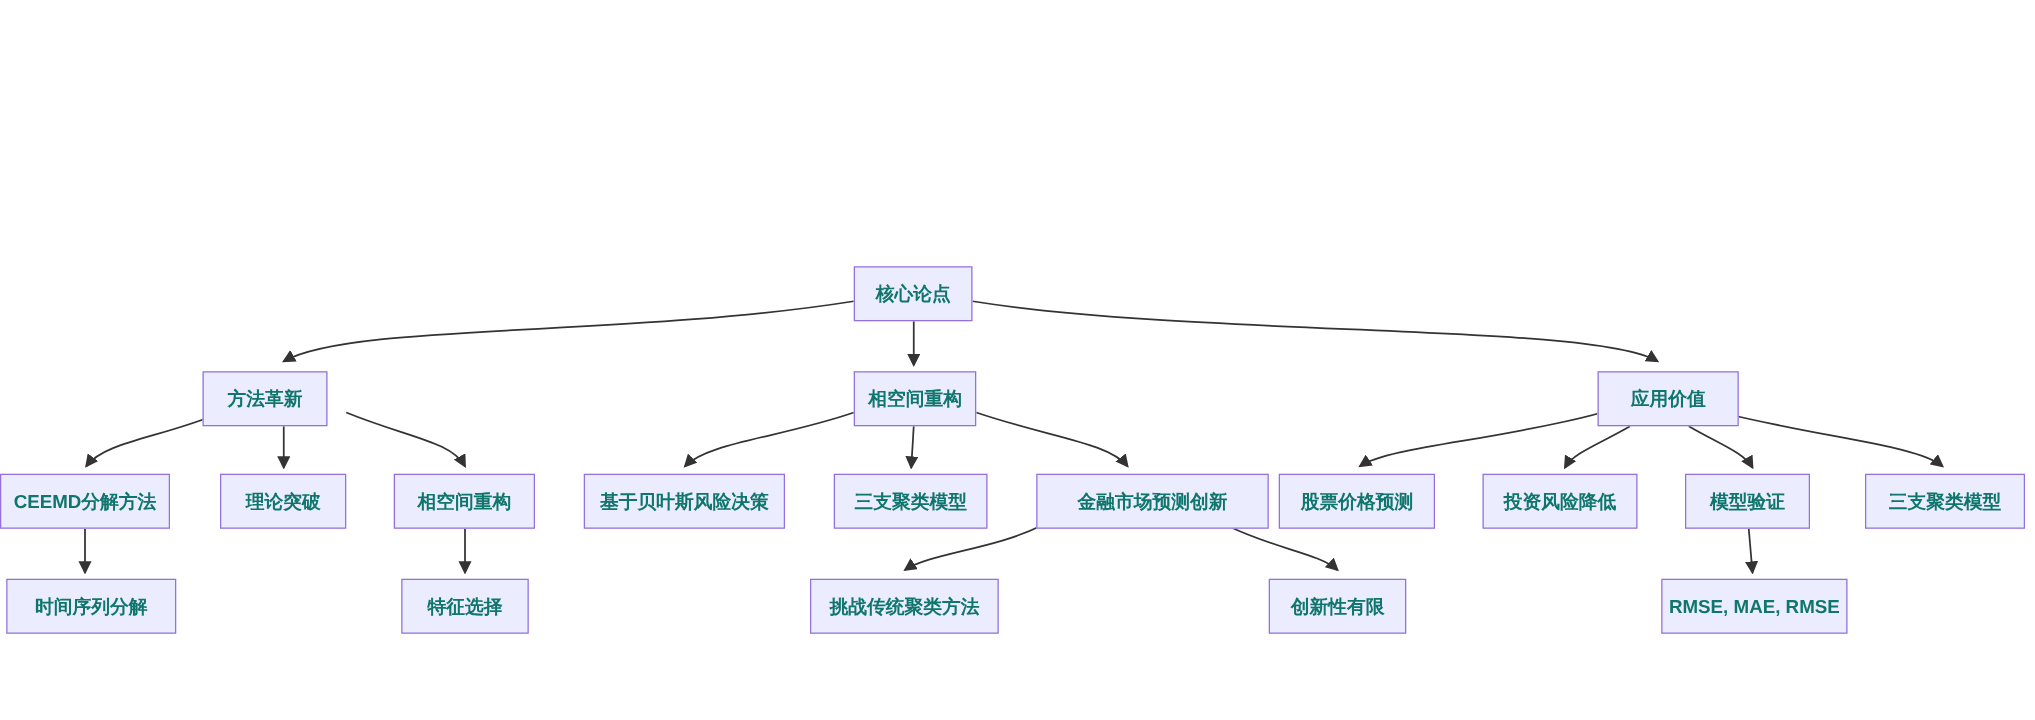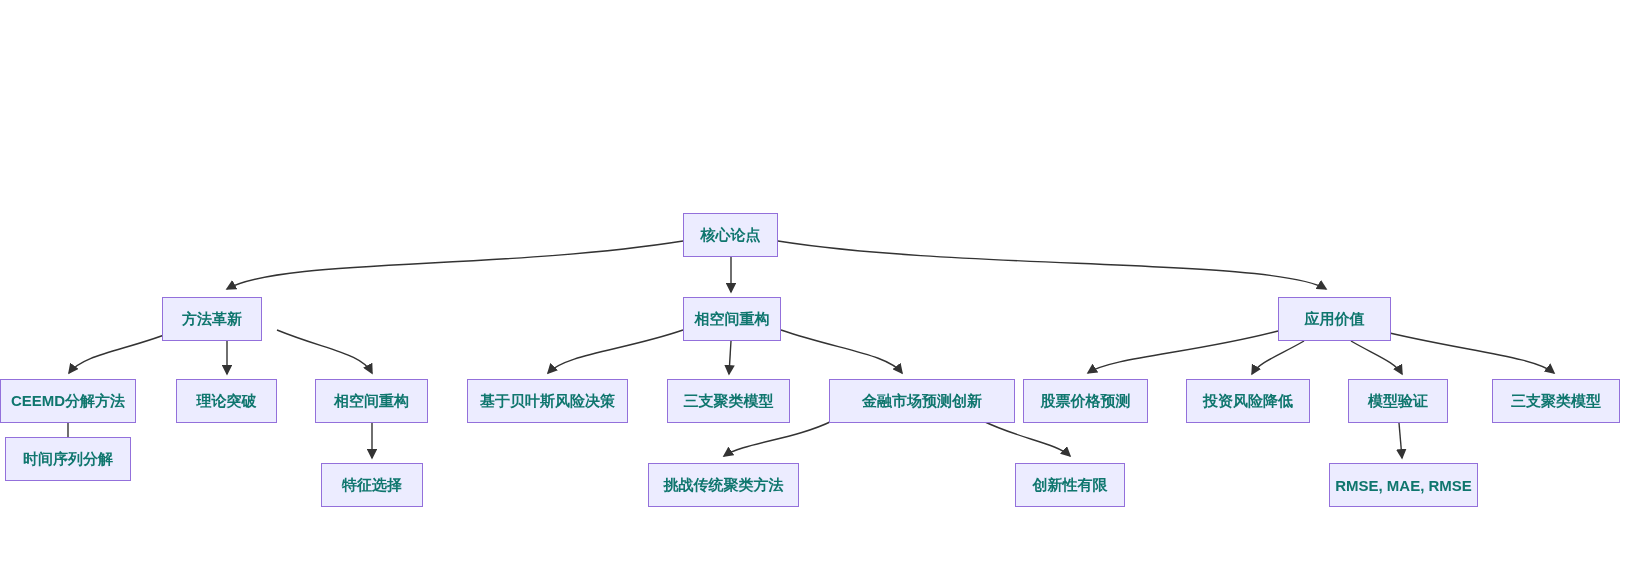--- a/index.html
+++ b/index.html
@@ -82,19 +82,19 @@
   <div class="node" style="left:176px;top:379px;width:101px;height:44px">理论突破</div>
   <div class="node" style="left:315px;top:379px;width:113px;height:44px">相空间重构</div>
   <div class="node" style="left:467px;top:379px;width:161px;height:44px">基于贝叶斯风险决策</div>
   <div class="node" style="left:667px;top:379px;width:123px;height:44px">三支聚类模型</div>
   <div class="node" style="left:829px;top:379px;width:186px;height:44px">金融市场预测创新</div>
   <div class="node" style="left:1023px;top:379px;width:125px;height:44px">股票价格预测</div>
   <div class="node" style="left:1186px;top:379px;width:124px;height:44px">投资风险降低</div>
   <div class="node" style="left:1348px;top:379px;width:100px;height:44px">模型验证</div>
   <div class="node" style="left:1492px;top:379px;width:128px;height:44px">三支聚类模型</div>
 
-  <div class="node" style="left:5px;top:437px;width:126px;height:44px">时间序列分解</div>
+  <div class="node" style="left:5px;top:463px;width:136px;height:44px">时间序列分解</div>
   <div class="node" style="left:321px;top:463px;width:102px;height:44px">特征选择</div>
   <div class="node" style="left:648px;top:463px;width:151px;height:44px">挑战传统聚类方法</div>
   <div class="node" style="left:1015px;top:463px;width:110px;height:44px">创新性有限</div>
   <div class="node" style="left:1329px;top:463px;width:149px;height:44px">RMSE, MAE, RMSE</div>
 
 </div>
 
 </body></html>

